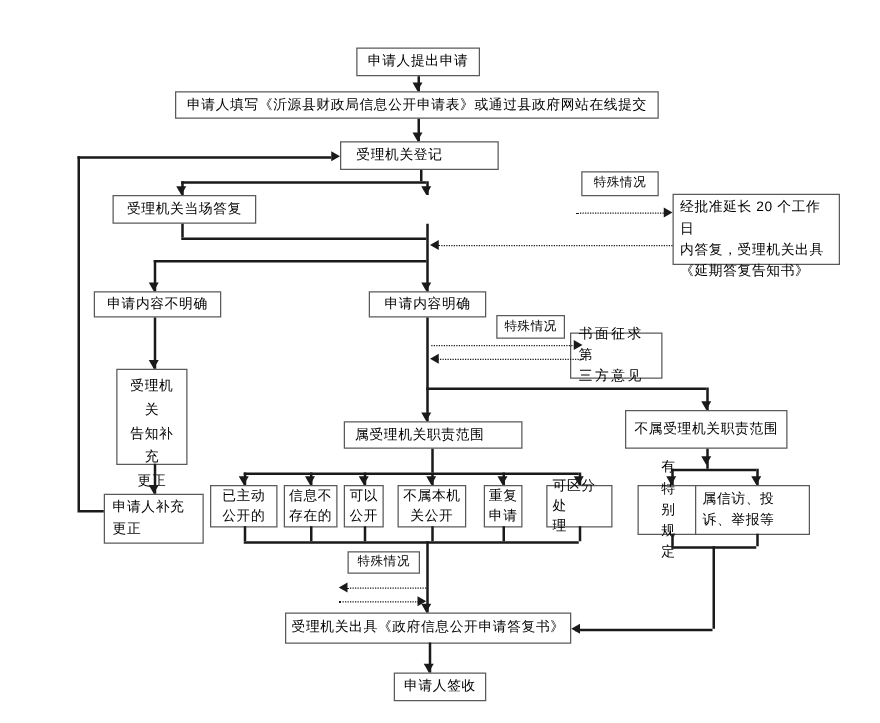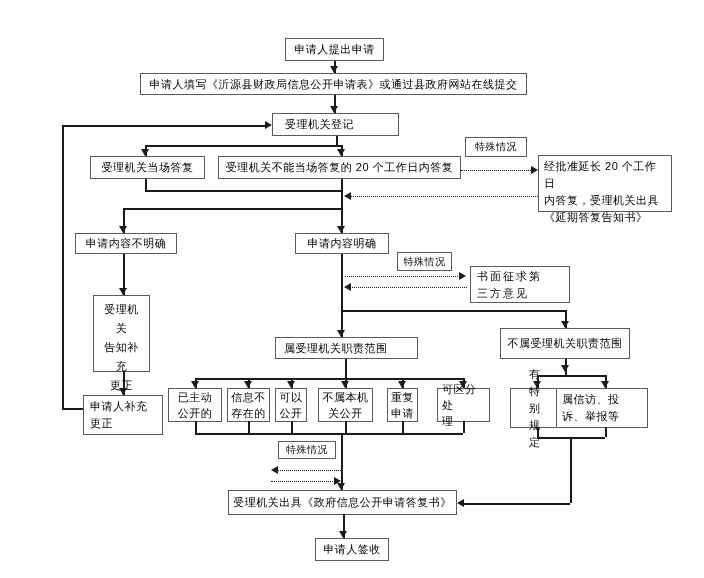--- a/index.html
+++ b/index.html
@@ -31,35 +31,34 @@
 <div id="canvas">
 
   <div class="node" style="left:285px;top:38px;width:99px;height:23px;">申请人提出申请</div>
 
   <div class="node" style="left:140px;top:73px;width:387px;height:22px;">申请人填写《沂源县财政局信息公开申请表》或通过县政府网站在线提交</div>
 
   <div class="node left" style="left:272px;top:113px;width:127px;height:23px;padding-left:12px;">受理机关登记</div>
 
   <div class="node" style="left:90px;top:156px;width:115px;height:23px;">受理机关当场答复</div>
 
-  <div class="node" style="left:218px;top:156px;width:243px;height:23px;">受理机关不能当场答复的 20 个工作日内答复</div>
 
   <div class="node small" style="left:465px;top:137px;width:62px;height:20px;">特殊情况</div>
 
   <div class="node left topalign" style="left:538px;top:155px;width:134px;height:57px;padding:2px 5px;">经批准延长 20 个工作日
 内答复，受理机关出具
 《延期答复告知书》</div>
 
   <div class="node" style="left:75px;top:233px;width:102px;height:21px;">申请内容不明确</div>
 
   <div class="node" style="left:295px;top:233px;width:94px;height:21px;">申请内容明确</div>
 
   <div class="node small" style="left:397px;top:252px;width:55px;height:19px;">特殊情况</div>
 
-  <div class="node left" style="left:470px;top:266px;width:100px;height:37px;padding:16px 6px;letter-spacing:2px;">书面征求第
+  <div class="node left" style="left:456px;top:266px;width:74px;height:37px;padding:16px 6px;letter-spacing:2px;">书面征求第
 三方意见</div>
 
   <div class="node left topalign" style="left:93px;top:295px;width:57px;height:77px;padding:4px 6px;line-height:19px;text-align:center;">受理机关
 告知补充
 更正</div>
 
   <div class="node left topalign" style="left:83px;top:395px;width:80px;height:40px;padding:2px 6px;">申请人补充
 更正</div>
 
   <div class="node left" style="left:275px;top:337px;width:143px;height:22px;padding-left:8px;">属受理机关职责范围</div>

